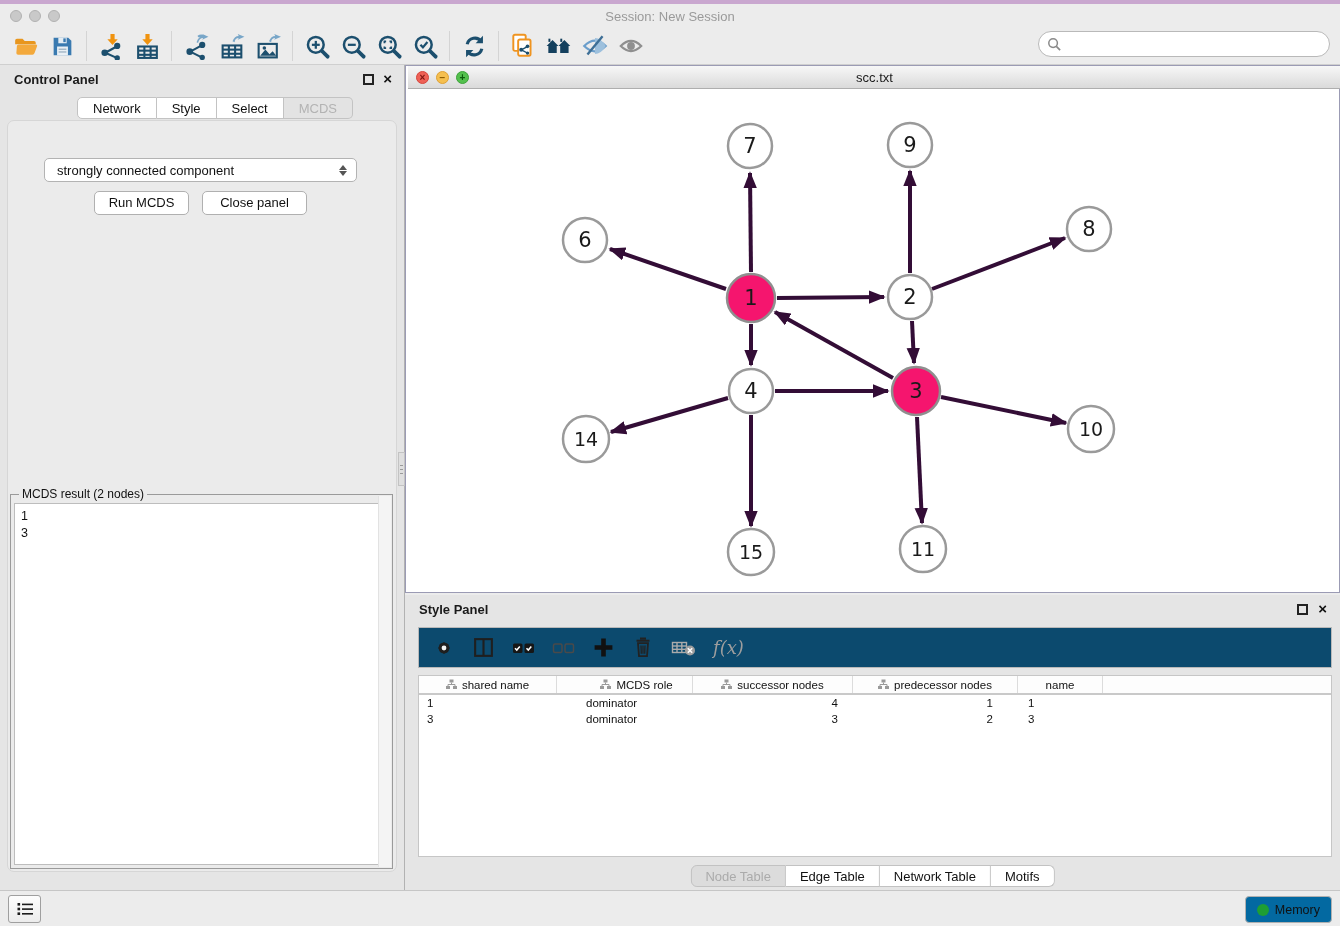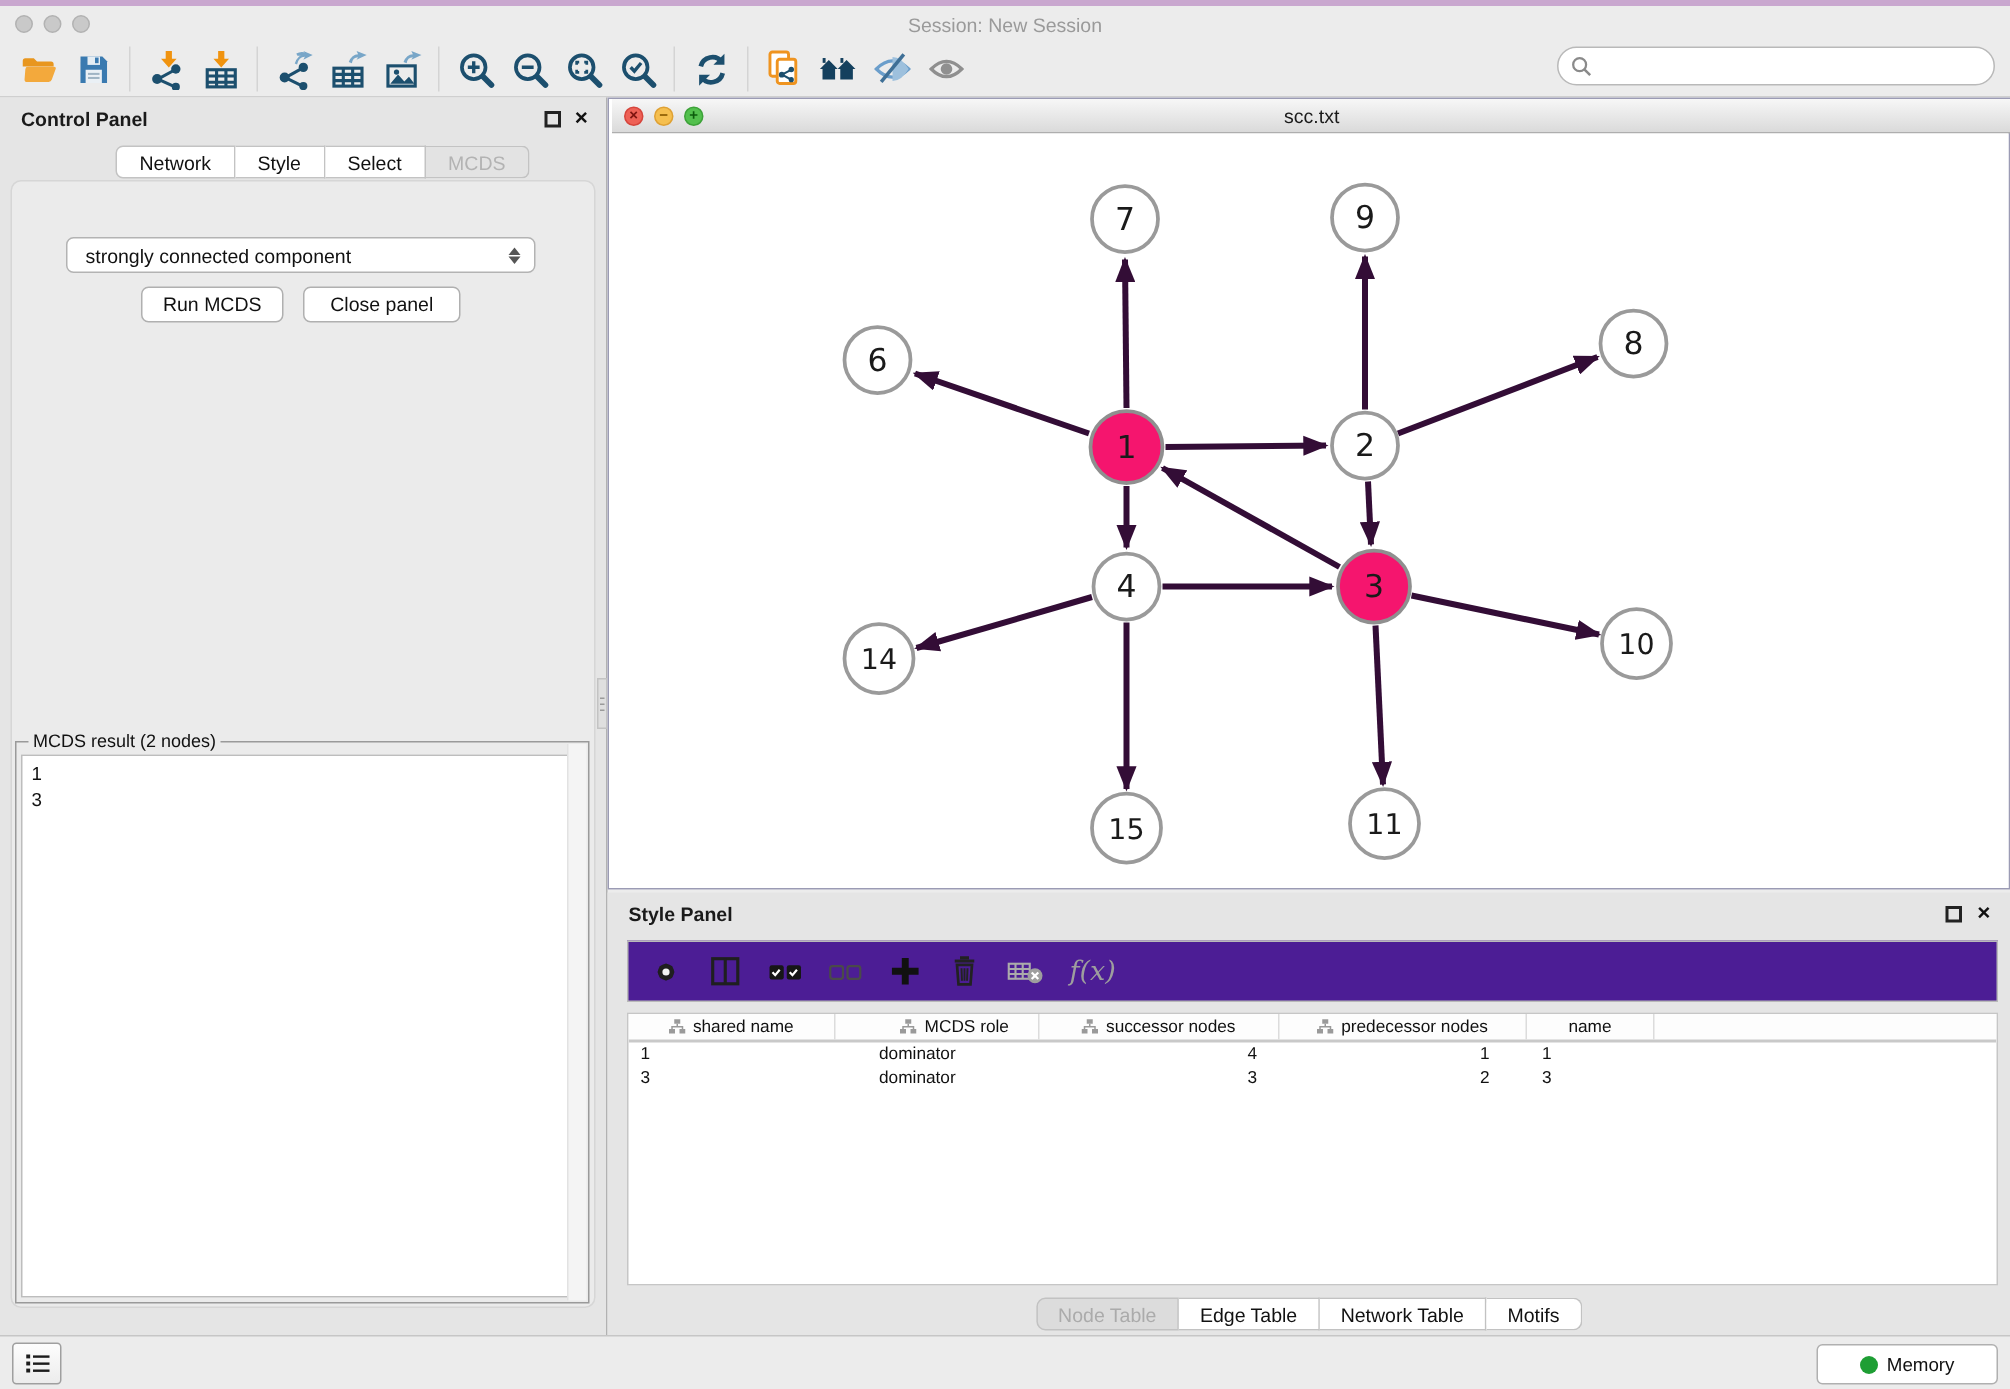--- a/index.html
+++ b/index.html
@@ -82,21 +82,21 @@
   .ml-green { background:#53c04d; border:1px solid #3da239; color:#0c5c0c; }
   .ml-green::after { content:"+"; }
   .net-title { position:absolute; left:0; right:0; top:4px; text-align:center; font-size:13px; color:#1a1a1a; }
   .net-canvas { position:absolute; left:0; top:23px; width:933px; height:503px; background:#fff; }
   .graph-node text { font-family:"DejaVu Sans", sans-serif; fill:#1a1a1a; text-anchor:middle; }
   .n1 text { font-size:21px; } .n2 text { font-size:19px; }
 
   
   .table-panel { position:absolute; left:405px; top:595px; width:935px; height:295px; background:#e5e5e5; }
   .tp-float { right:32px; } .tp-close { right:13px; }
-  .tp-toolbar { position:absolute; left:13px; top:32px; width:914px; height:41px; background:#4c1d95;
+  .tp-toolbar { position:absolute; left:13px; top:32px; width:914px; height:41px; background:#0c4a6e;
                 border:1px solid #b9b9b9; display:flex; align-items:center; gap:17px; padding-left:14px; }
   .fx { font-family:"DejaVu Serif", serif; font-style:italic; font-size:18px; color:#9e9e9e; }
 
   .tp-table { position:absolute; left:13px; top:80px; width:914px; height:182px; background:#fff;
               border:1px solid #c6c6c6; overflow:hidden; }
   .thead { display:flex; height:19px; border-bottom:2px solid #c9c9c9; background:#fdfdfd; }
   .th { display:flex; align-items:center; justify-content:center; gap:5px; border-right:1px solid #dcdcdc;
         font-size:11.5px; color:#111; }
   .th svg { flex:none; }
   .trow { display:flex; height:16px; font-size:11.5px; color:#111; }
@@ -112,21 +112,21 @@
   .tp-tab { padding:0 14px; font-size:13px; line-height:21px; background:#fff; color:#111;
             border:1px solid #c2c2c2; border-left:none; }
   .tp-tab.active { background:#dcdcdc; color:#ababab; border-radius:6px 0 0 6px; border-left:1px solid #c2c2c2; }
   .tp-tab:last-child { border-radius:0 6px 6px 0; }
 
   
   .statusbar { position:absolute; left:0; top:890px; width:1340px; height:36px; background:#ececec;
                border-top:1px solid #c6c6c6; }
   .list-btn { position:absolute; left:8px; top:4px; width:33px; height:28px; background:linear-gradient(#fdfdfd,#ececec);
               border:1px solid #9f9f9f; border-radius:3px; display:flex; align-items:center; justify-content:center; }
-  .memory-btn { position:absolute; right:8px; top:5px; height:27px; padding:0 28px; background:#ffffff;
+  .memory-btn { position:absolute; right:8px; top:5px; height:27px; padding:0 11px; background:#0369a1;
                 border:1px solid #b0b0b0; border-radius:4px; display:flex; align-items:center; gap:6px; }
   .mem-dot { width:12px; height:12px; border-radius:50%; background:#1e9e34; }
   .memory-btn span { font-size:12.5px; color:#111; }
 </style>
 </head>
 <body>
 
 <div class="app">
 
   <div class="top-strip"></div>

